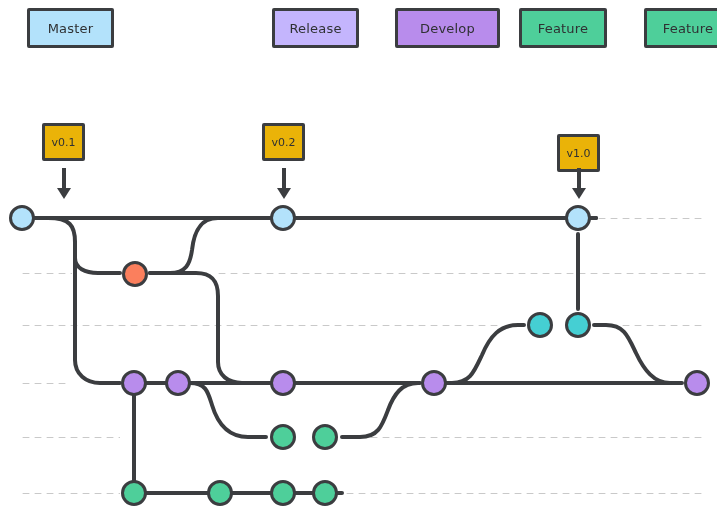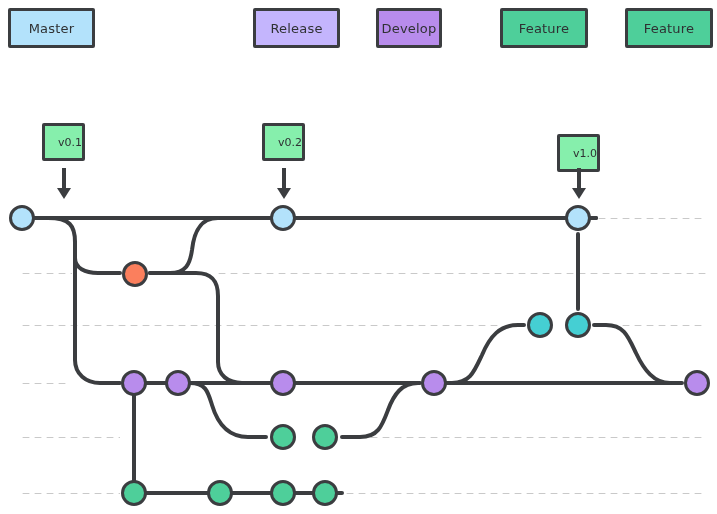--- a/index.html
+++ b/index.html
@@ -28,39 +28,40 @@
   .legend-box {
     position: absolute;
     top: 8px;
     height: 40px;
     box-sizing: border-box;
     border: 3px solid #3b3d40;
     border-radius: 2px;
     display: flex;
     align-items: center;
     justify-content: center;
+    margin-left: 19px;
   }
   .legend-label {
     font-size: 13px;
     color: #2f3133;
     letter-spacing: 0.2px;
     line-height: 1;
   }
   
   .tag-box {
     position: absolute;
     width: 43px;
     height: 38px;
     box-sizing: border-box;
     border: 3px solid #3b3d40;
     border-radius: 2px;
-    background: #86efac;
+    background: #eab308;
     display: flex;
     align-items: center;
-    justify-content: flex-end;
+    justify-content: center;
   }
   .tag-label {
     font-size: 11px;
     color: #2f3133;
     line-height: 1;
   }
   .tag-arrow {
     position: absolute;
     width: 14px;
     height: 32px;
@@ -100,21 +101,21 @@
 
 <div id="stage">
 
   <div id="legend">
       <div class="legend-box" style="left: 8px; width: 87px; background: rgb(179, 226, 251);">
         <span class="legend-label">Master</span>
       </div>
       <div class="legend-box" style="left: 253px; width: 87px; background: #c4b5fd;">
         <span class="legend-label">Release</span>
       </div>
-      <div class="legend-box" style="left: 376px; width: 66px; background: rgb(184, 140, 236);">
+      <div class="legend-box" style="left: 376px; width: 105px; background: rgb(184, 140, 236);">
         <span class="legend-label">Develop</span>
       </div>
       <div class="legend-box" style="left: 500px; width: 88px; background: rgb(78, 207, 154);">
         <span class="legend-label">Feature</span>
       </div>
       <div class="legend-box" style="left: 625px; width: 88px; background: rgb(78, 207, 154);">
         <span class="legend-label">Feature</span>
       </div>
     </div>
 

